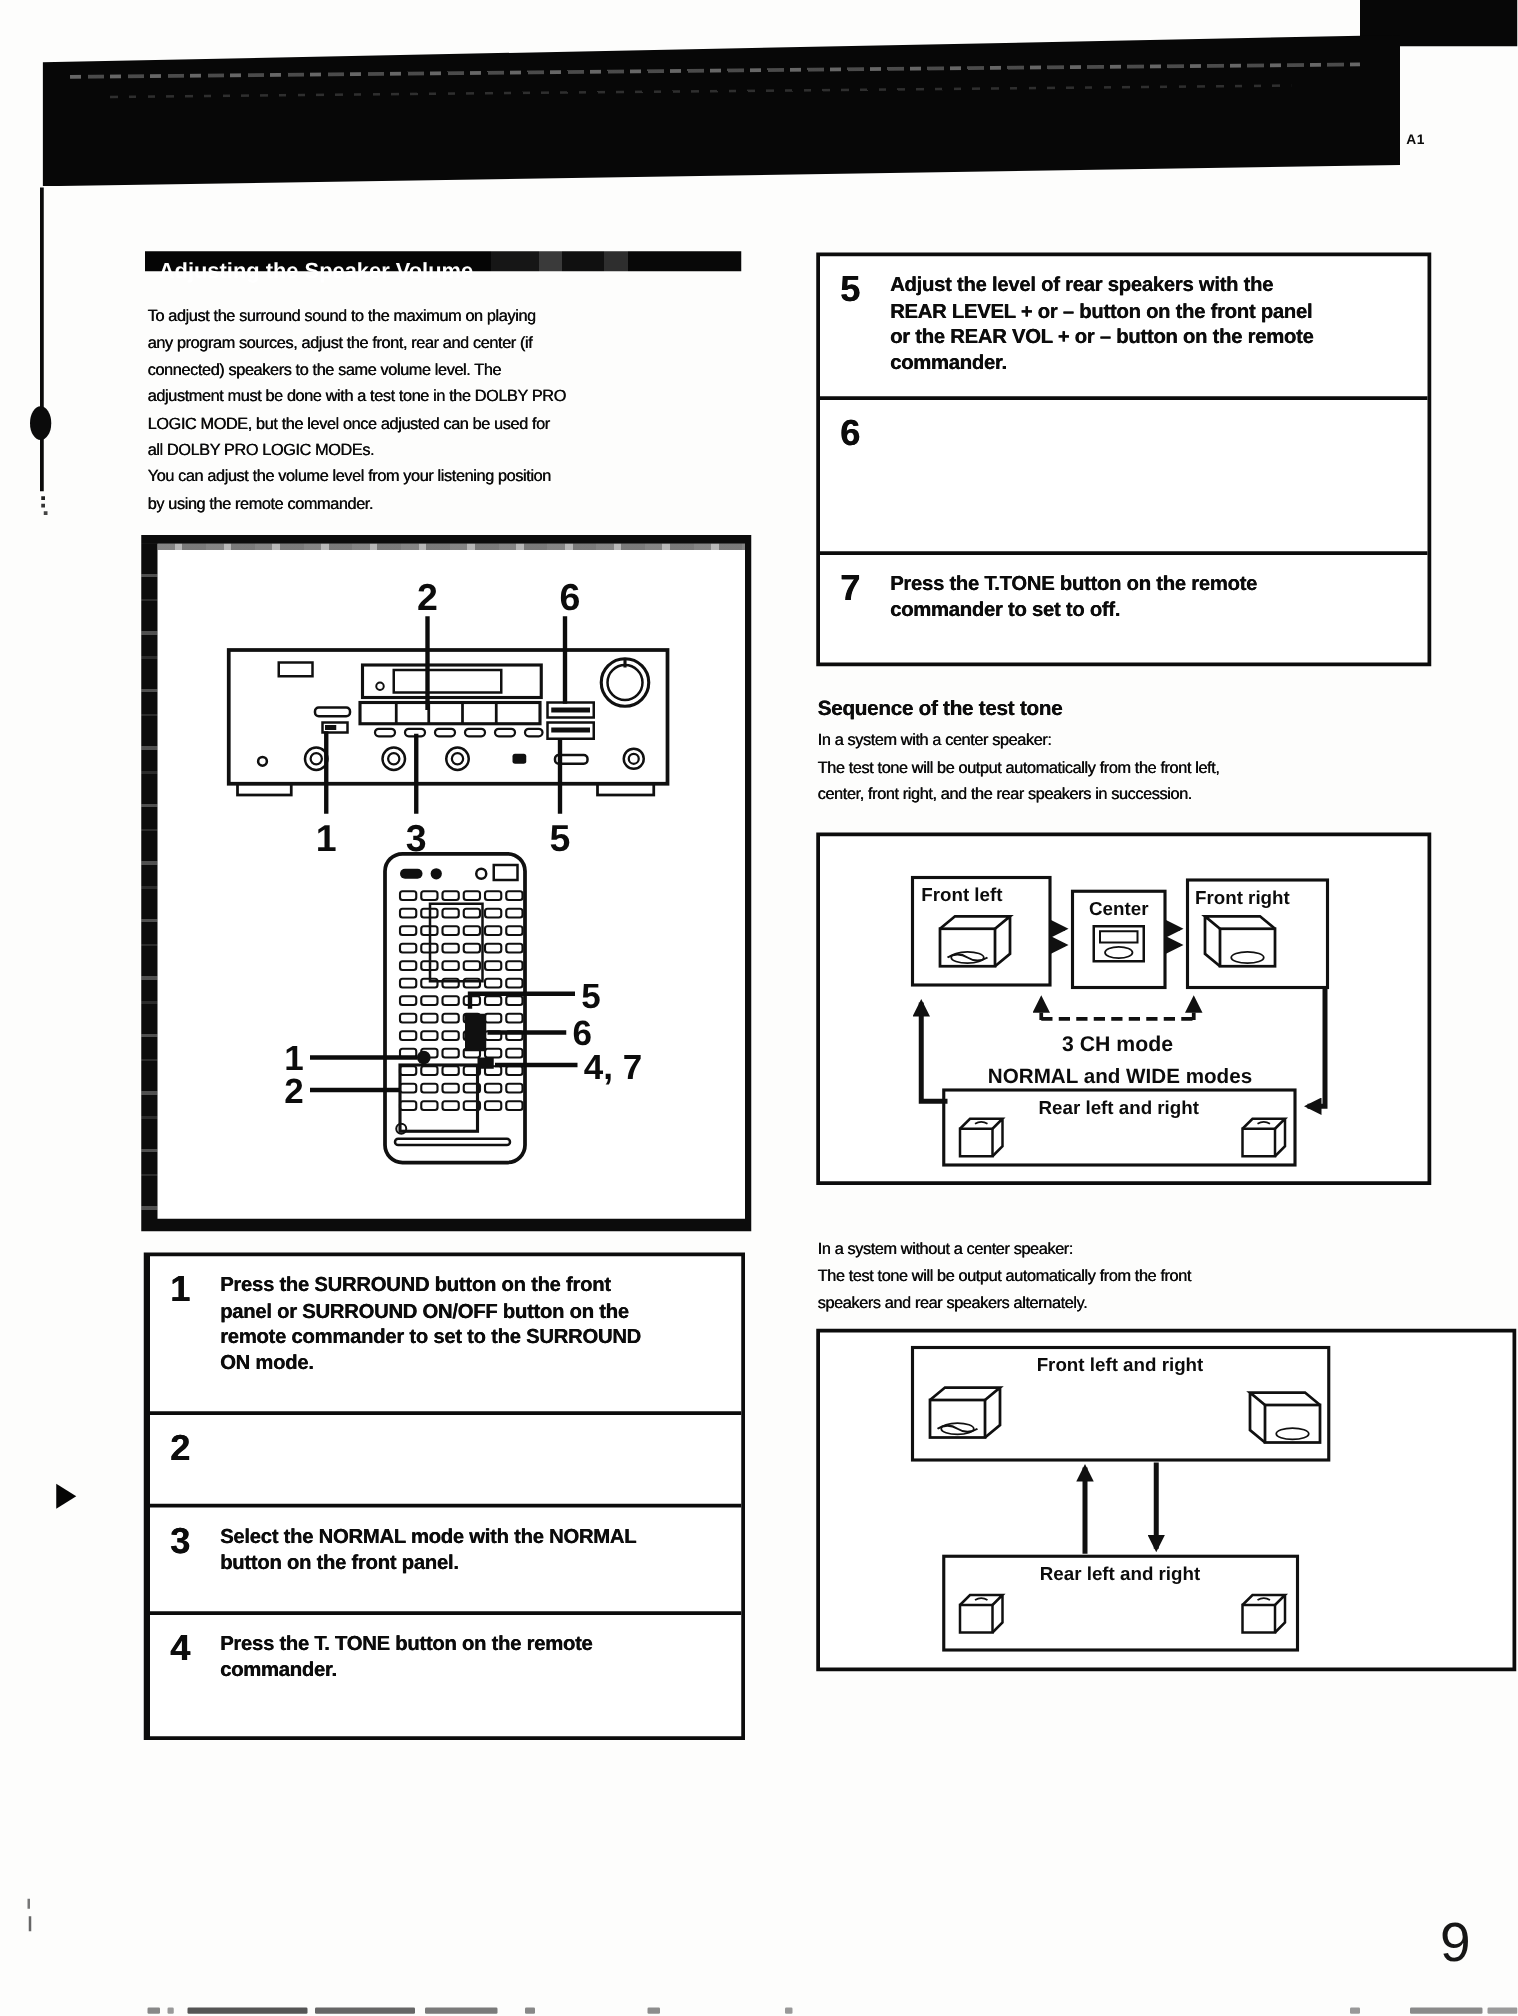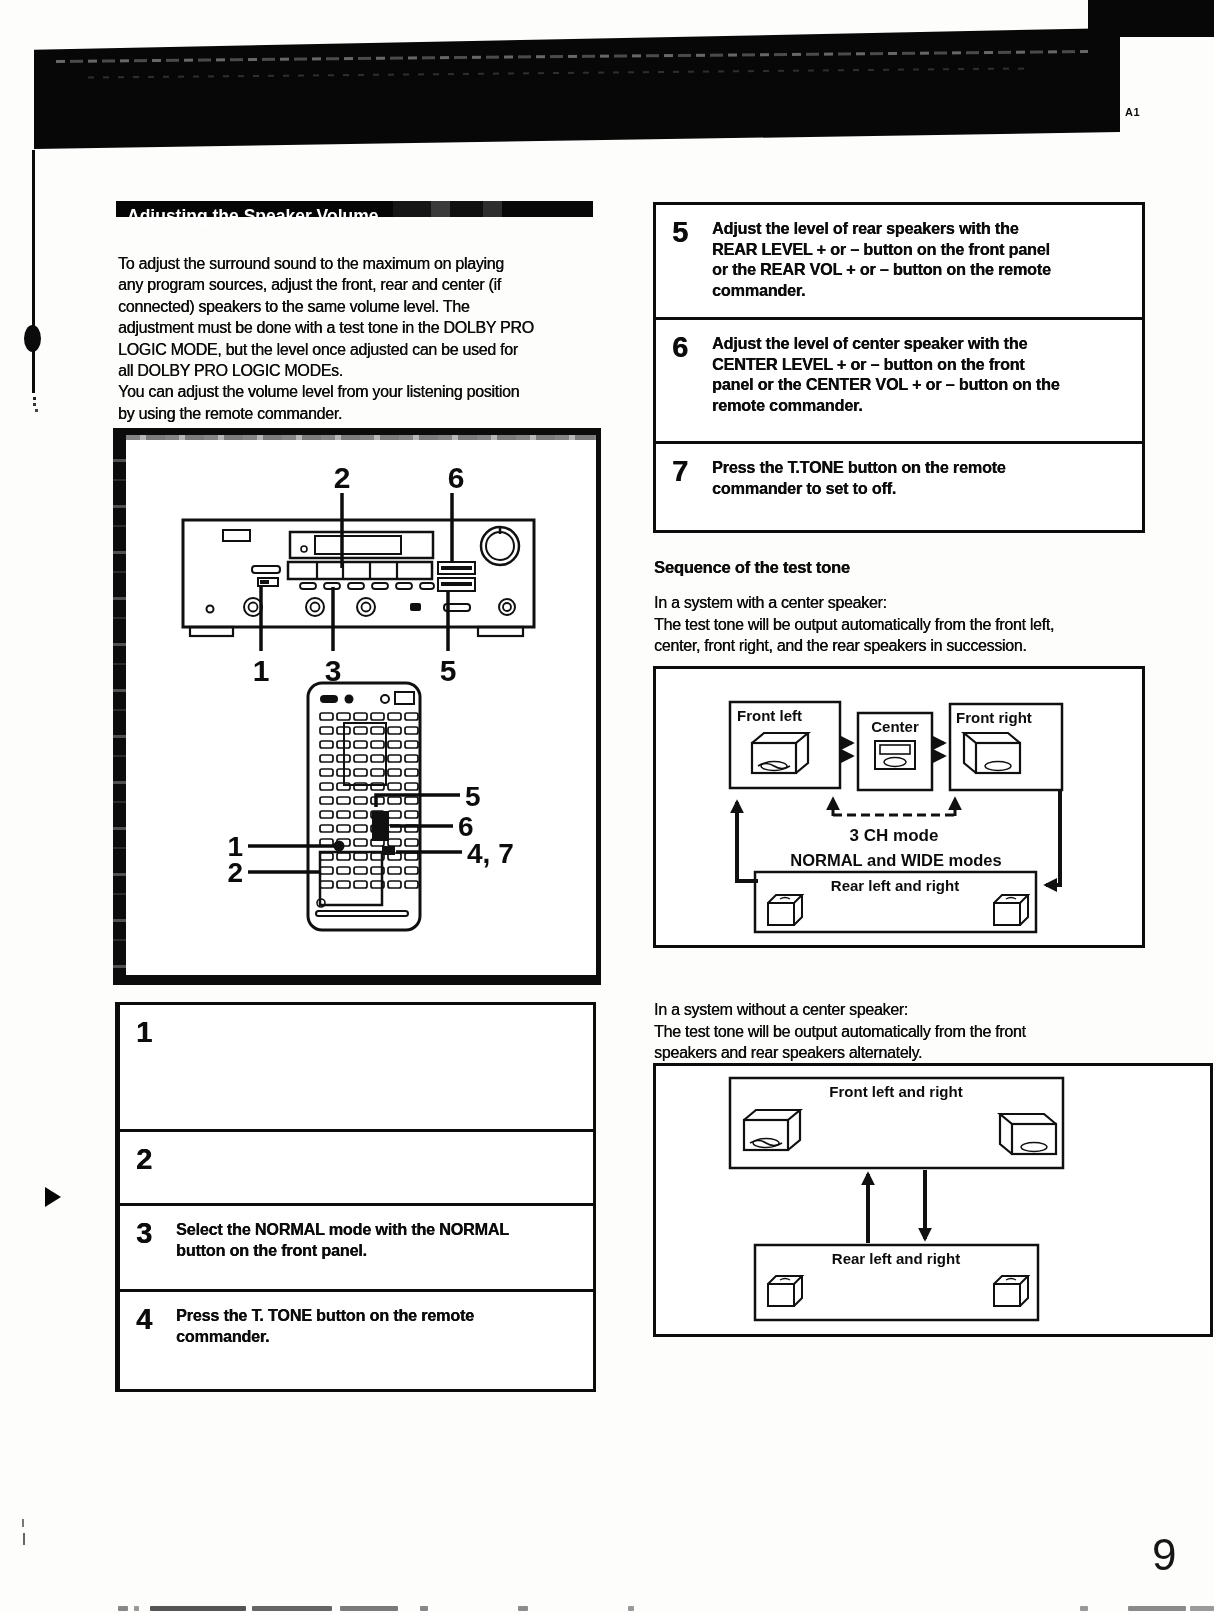--- a/index.html
+++ b/index.html
@@ -24,22 +24,22 @@
   .margin-dots{left:33px;top:397px;width:3px;height:3px;background:#222;
     box-shadow:0 6px 0 #333,2px 12px 0 #444;}
   .margin-tick1{left:22px;top:1519px;width:2px;height:8px;background:#777;}
   .margin-tick2{left:23px;top:1533px;width:2px;height:12px;background:#666;}
   .margin-arrow{left:45px;top:1187px;width:0;height:0;
     border-left:16px solid #050505;border-top:10px solid transparent;border-bottom:10px solid transparent;}
   
   .section-bar{left:116px;top:201px;width:477px;height:16px;color:#fff;
     background:linear-gradient(90deg,#050505 0 58%,#161616 58% 66%,#3a3a3a 66% 70%,#101010 70% 77%,#2e2e2e 77% 81%,#080808 81% 100%);}
   .section-bar span{display:block;padding-left:11px;line-height:31px;font-size:17.5px;font-weight:bold;}
-  .para{white-space:pre-line;font-size:16px;line-height:21.4px;letter-spacing:-.3px;
-    text-shadow:.35px 0 0 currentColor;margin-top:11px;}
+  .para{white-space:pre-line;font-size:13px;line-height:21.4px;letter-spacing:-.3px;
+    text-shadow:.35px 0 0 currentColor;}
   .intro{left:118px;top:242px;width:496px;}
   .figure-box{left:113px;top:428px;width:488px;height:557px;box-sizing:border-box;
     border:solid #0c0c0c;border-width:7px 5px 10px 13px;background:#fff;}
   .figure-box::before{content:"";position:absolute;top:0;left:0;right:0;height:5px;opacity:.6;
     background:repeating-linear-gradient(90deg,#333 0 14px,#888 14px 20px,#222 20px 39px);}
   .figure-box::after{content:"";position:absolute;left:-13px;top:0;bottom:0;width:13px;
     background:repeating-linear-gradient(180deg,transparent 0 24px,rgba(255,255,255,.28) 24px 27px,transparent 27px 44px,rgba(255,255,255,.13) 44px 46px);}
   .figure-box svg{position:absolute;inset:0;}
   
   .steps-table{box-sizing:border-box;border:3px solid #0c0c0c;background:#fff;}
@@ -211,20 +211,24 @@
       <text x="341" y="428">4, 7</text>
       <text x="117" y="421" text-anchor="end">1</text>
       <text x="117" y="447" text-anchor="end">2</text>
     </g>
   </svg>
 </div>
 
 <div class="abs steps-table steps-left">
   <div class="step-row" style="height:124px">
     <span class="step-num">1</span>
+    <div class="step-text">Press the SURROUND button on the front
+panel or SURROUND ON/OFF button on the
+remote commander to set to the SURROUND
+ON mode.</div>
   </div>
   <div class="step-row" style="height:74px">
     <span class="step-num">2</span>
   </div>
   <div class="step-row" style="height:86px">
     <span class="step-num">3</span>
     <div class="step-text">Select the NORMAL mode with the NORMAL
 button on the front panel.</div>
   </div>
   <div class="step-row" style="height:100px">
@@ -237,24 +241,20 @@
 <div class="abs steps-table steps-right">
   <div class="step-row" style="height:112px">
     <span class="step-num">5</span>
     <div class="step-text">Adjust the level of rear speakers with the
 REAR LEVEL + or – button on the front panel
 or the REAR VOL + or – button on the remote
 commander.</div>
   </div>
   <div class="step-row" style="height:124px">
     <span class="step-num">6</span>
-    <div class="step-text">Adjust the level of center speaker with the
-CENTER LEVEL + or – button on the front
-panel or the CENTER VOL + or – button on the
-remote commander.</div>
   </div>
   <div class="step-row" style="height:89px">
     <span class="step-num">7</span>
     <div class="step-text">Press the T.TONE button on the remote
 commander to set to off.</div>
   </div>
 </div>
 
 <div class="abs seq-heading">Sequence of the test tone</div>
 <div class="abs para with-intro">In a system with a center speaker:</div>

